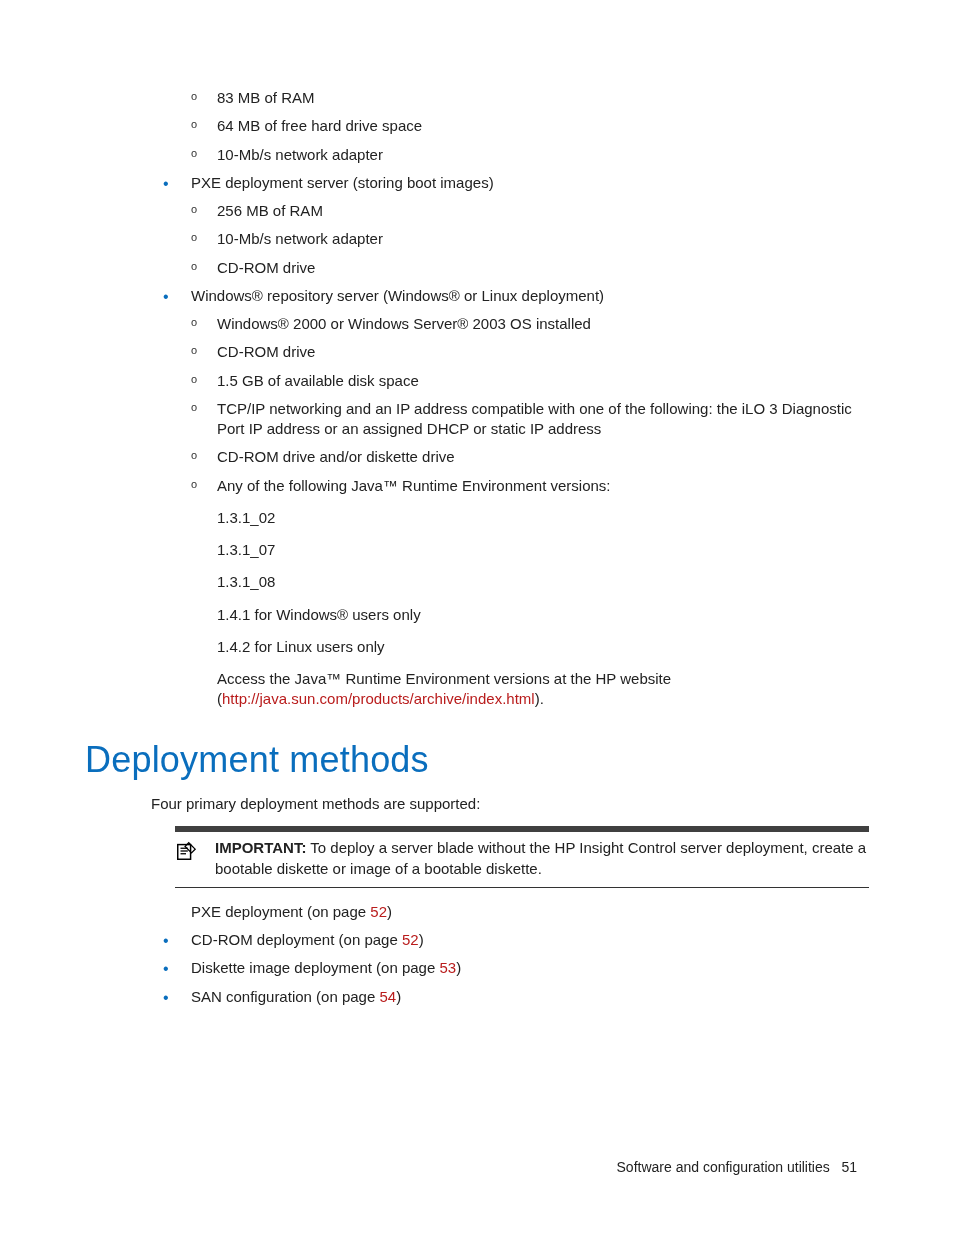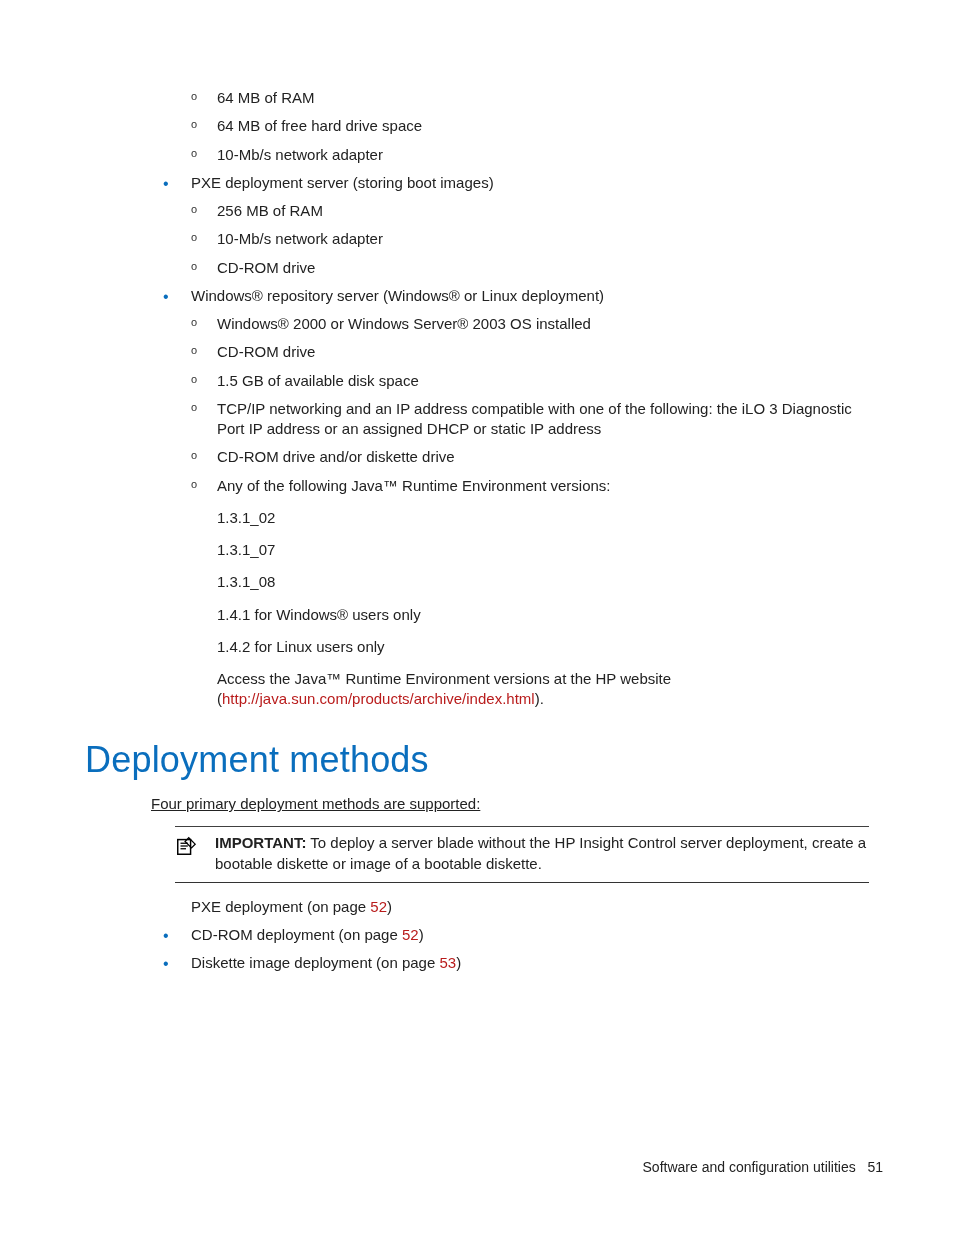--- a/index.html
+++ b/index.html
@@ -67,60 +67,59 @@
   h2.section {
     font-family: Arial, Helvetica, sans-serif;
     font-weight: 400;
     color: #0a6ebd;
     font-size: 36px;
     margin: 26px 0 10px 0;
     letter-spacing: 0.2px;
   }
   .intro {
     margin: 0 0 12px 66px;
-    text-decoration: underline;
   }
   .callout {
     margin: 0 0 14px 90px;
-    border-top: 1px solid #404040;
+    border-top: 6px solid #404040;
     border-bottom: 1px solid #333;
     padding: 6px 0 8px 0;
   }
   .callout-row {
     display: flex;
     align-items: flex-start;
   }
   .callout-icon {
     flex: 0 0 40px;
     padding-top: 2px;
   }
   .callout-text {
     flex: 1;
   }
   .callout-label {
     font-weight: 700;
   }
   .footer {
     position: absolute;
     bottom: 58px;
-    right: 71px;
+    right: 97px;
     font-size: 14px;
     color: #222;
   }
 </style>
 </head>
 <body>
 
 <div class="page">
 
   <ul class="level1">
 
     <li style="padding-left:0;">
       <ul class="level2" style="margin-left:36px;">
-        <li><span>64 MB of RAM</span></li>
+        <li><span>83 MB of RAM</span></li>
         <li><span>64 MB of free hard drive space</span></li>
         <li><span>10-Mb/s network adapter</span></li>
       </ul>
     </li>
 
     <li>
       <span>PXE deployment server (storing boot images)</span>
       <ul class="level2">
         <li><span>256 MB of RAM</span></li>
         <li><span>10-Mb/s network adapter</span></li>
@@ -182,19 +181,22 @@
   <ul class="level1">
     <li>
       <span>PXE deployment (on page </span><a class="link" href="#">52</a><span>)</span>
     </li>
     <li>
       <span>CD-ROM deployment (on page </span><a class="link" href="#">52</a><span>)</span>
     </li>
     <li>
       <span>Diskette image deployment (on page </span><a class="link" href="#">53</a><span>)</span>
     </li>
+    <li>
+      <span>SAN configuration (on page </span><a class="link" href="#">54</a><span>)</span>
+    </li>
   </ul>
 
   <div class="footer">
     <span>Software and configuration utilities</span>&nbsp;&nbsp;&nbsp;<span>51</span>
   </div>
 
 </div>
 
 </body></html>

